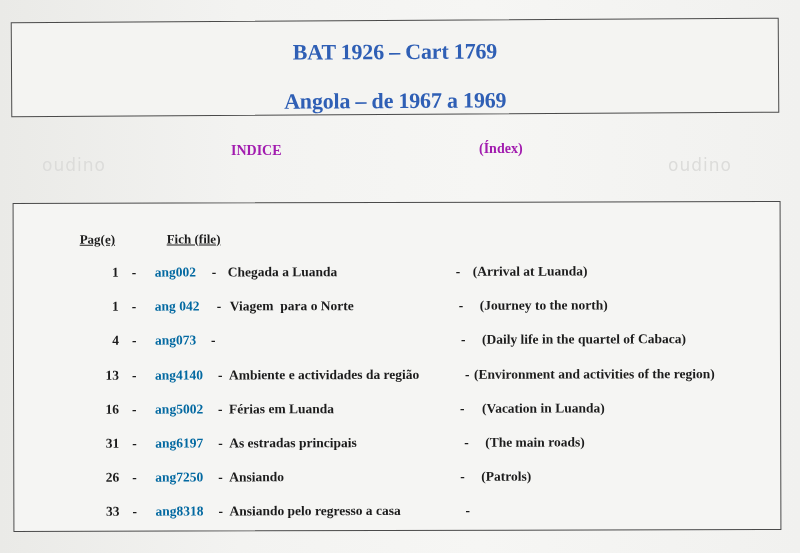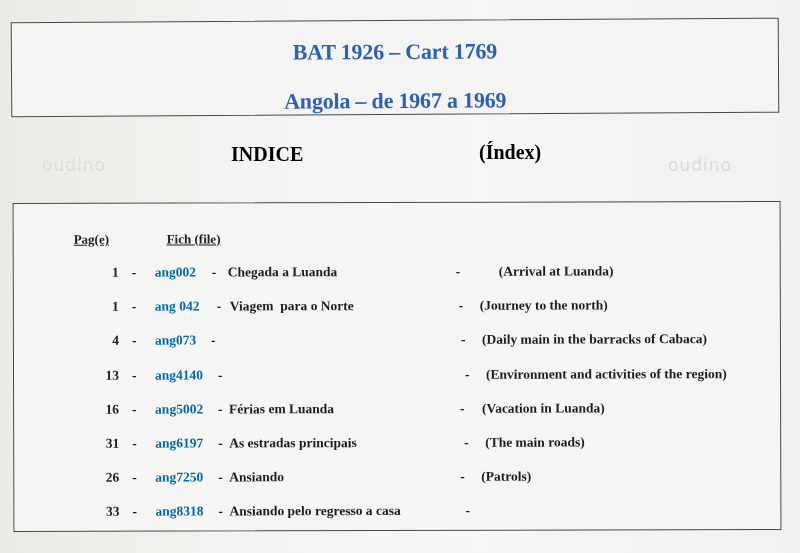--- a/index.html
+++ b/index.html
@@ -39,22 +39,22 @@
       font-weight: bold;
       font-size: 22px;
       letter-spacing: -0.2px;
     }
     .title-line.t1 { top: 18px; }
     .title-line.t2 { top: 67px; }
 
     .heading {
       position: absolute;
       font-weight: bold;
-      font-size: 20px;
-      color: #000000;
+      font-size: 14px;
+      color: #a21caf;
       font-family: Liberation Serif, serif;
     }
     .heading.indice { left: 231px; top: 143px; }
     .heading.index { left: 479px; top: 141px; }
 
     .watermark {
       position: absolute;
       font-family: "DejaVu Sans", sans-serif;
       font-size: 17px;
       color: #dcdcda;
@@ -75,21 +75,21 @@
       transform: rotate(-0.15deg);
     }
     .col-header {
       position: absolute;
       top: 28px;
       font-weight: bold;
       font-size: 13px;
       text-decoration: underline;
       color: #1c1c1c;
     }
-    .col-header.page { left: 60px; }
+    .col-header.page { left: 66px; }
     .col-header.file { left: 124px; margin-left: 29px; }
 
     .row {
       position: absolute;
       left: 0;
       width: 766px;
       height: 20px;
       font-weight: bold;
       font-size: 13.5px;
     }
@@ -121,49 +121,50 @@
   <div class="col-header page">Pag(e)</div>
   <div class="col-header file">Fich (file)</div>
 
   <div class="row" style="top:61px">
     <span class="pg">1</span>
     <span class="d1">-</span>
     <span class="file">ang002</span>
     <span class="d2" style="left:198px">-</span>
     <span class="pt" style="left:214px">Chegada a Luanda</span>
     <span class="d2" style="left:442px">-</span>
-    <span class="en" style="left:485px">(Arrival at Luanda)</span>
+    <span class="en" style="left:459px">(Arrival at Luanda)</span>
   </div>
 
   <div class="row" style="top:95px">
     <span class="pg">1</span>
     <span class="d1">-</span>
     <span class="file">ang 042</span>
     <span class="d2" style="left:203px">-</span>
     <span class="pt" style="left:216px; white-space:pre">Viagem  para o Norte</span>
     <span class="d2" style="left:445px">-</span>
     <span class="en" style="left:466px">(Journey to the north)</span>
   </div>
 
   <div class="row" style="top:129px">
     <span class="pg">4</span>
     <span class="d1">-</span>
     <span class="file">ang073</span>
     <span class="d2" style="left:197px">-</span>
     <span class="d2" style="left:447px">-</span>
-    <span class="en" style="left:468px">(Daily main in the barracks of Cabaca)</span>
+    <span class="en" style="left:468px">(Daily life in the quartel of Cabaca)</span>
   </div>
 
   <div class="row" style="top:164px">
     <span class="pg">13</span>
     <span class="d1">-</span>
     <span class="file">ang4140</span>
     <span class="d2" style="left:204px">-</span>
+    <span class="pt" style="left:215px">Ambiente e actividades da região</span>
     <span class="d2" style="left:451px">-</span>
-    <span class="en" style="left:472px">(Environment and activities of the region)</span>
+    <span class="en" style="left:460px">(Environment and activities of the region)</span>
   </div>
 
   <div class="row" style="top:198px">
     <span class="pg">16</span>
     <span class="d1">-</span>
     <span class="file">ang5002</span>
     <span class="d2" style="left:204px">-</span>
     <span class="pt" style="left:215px">Férias em Luanda</span>
     <span class="d2" style="left:446px">-</span>
     <span class="en" style="left:468px">(Vacation in Luanda)</span>

